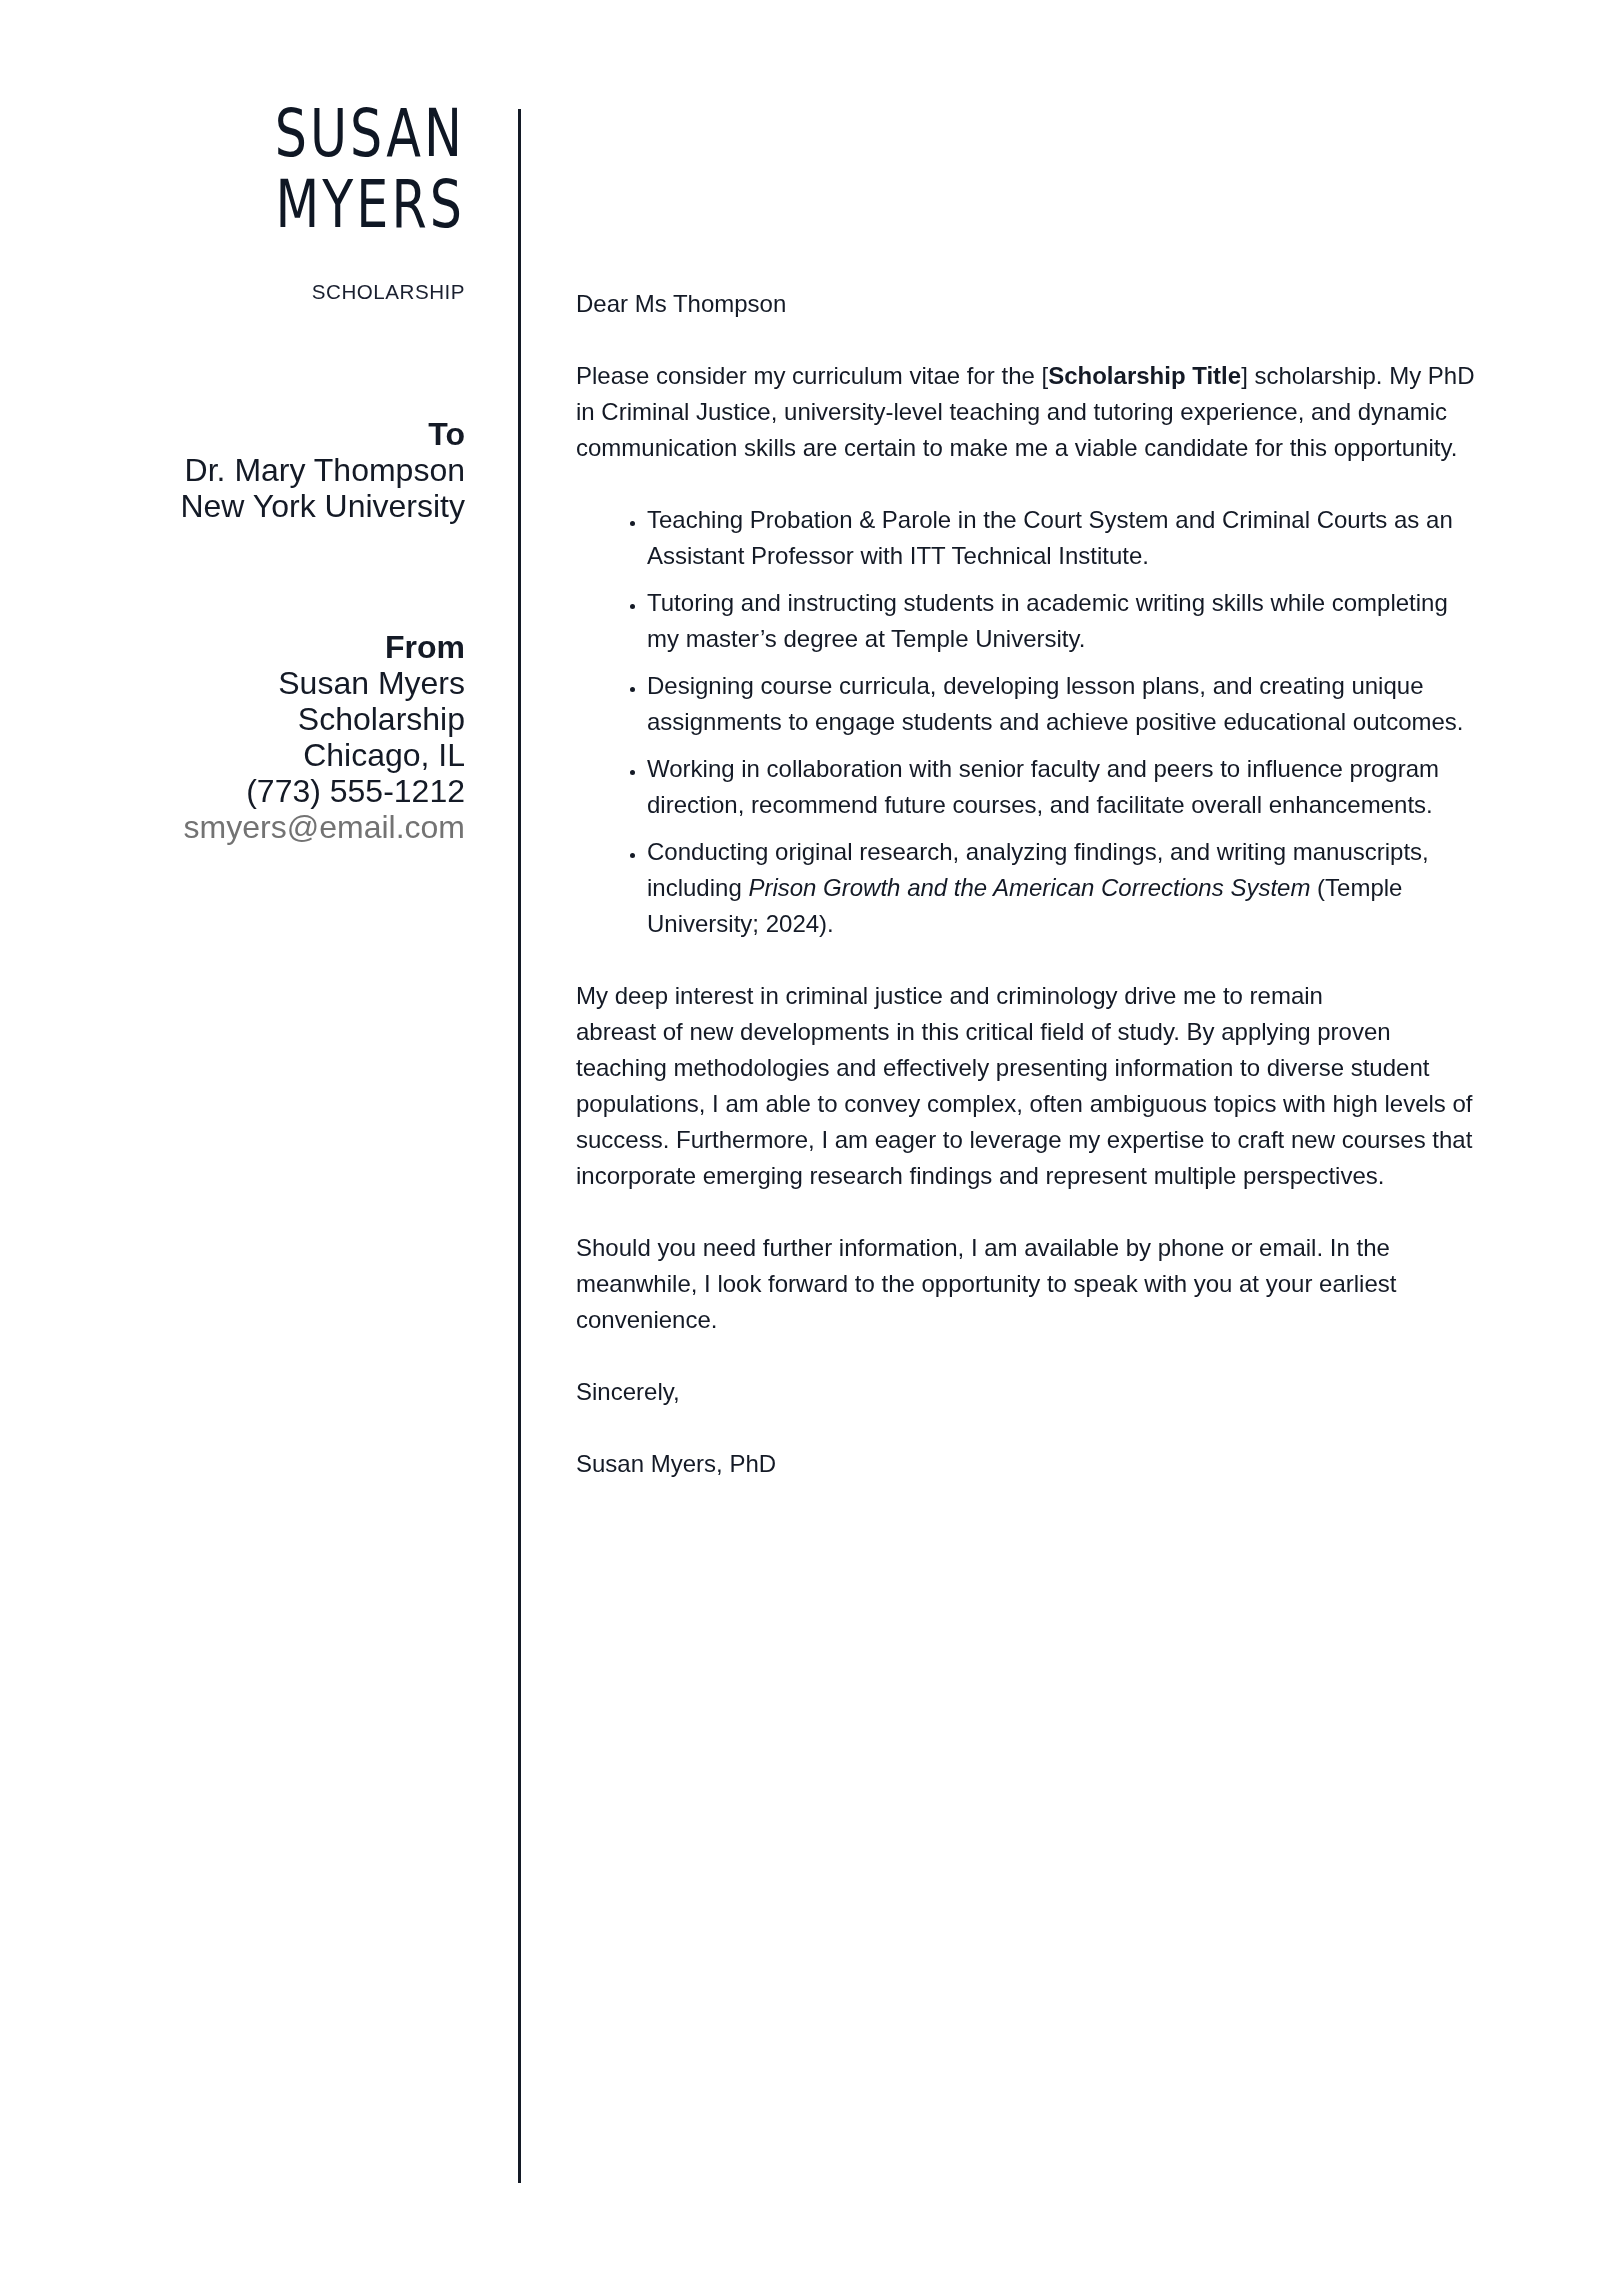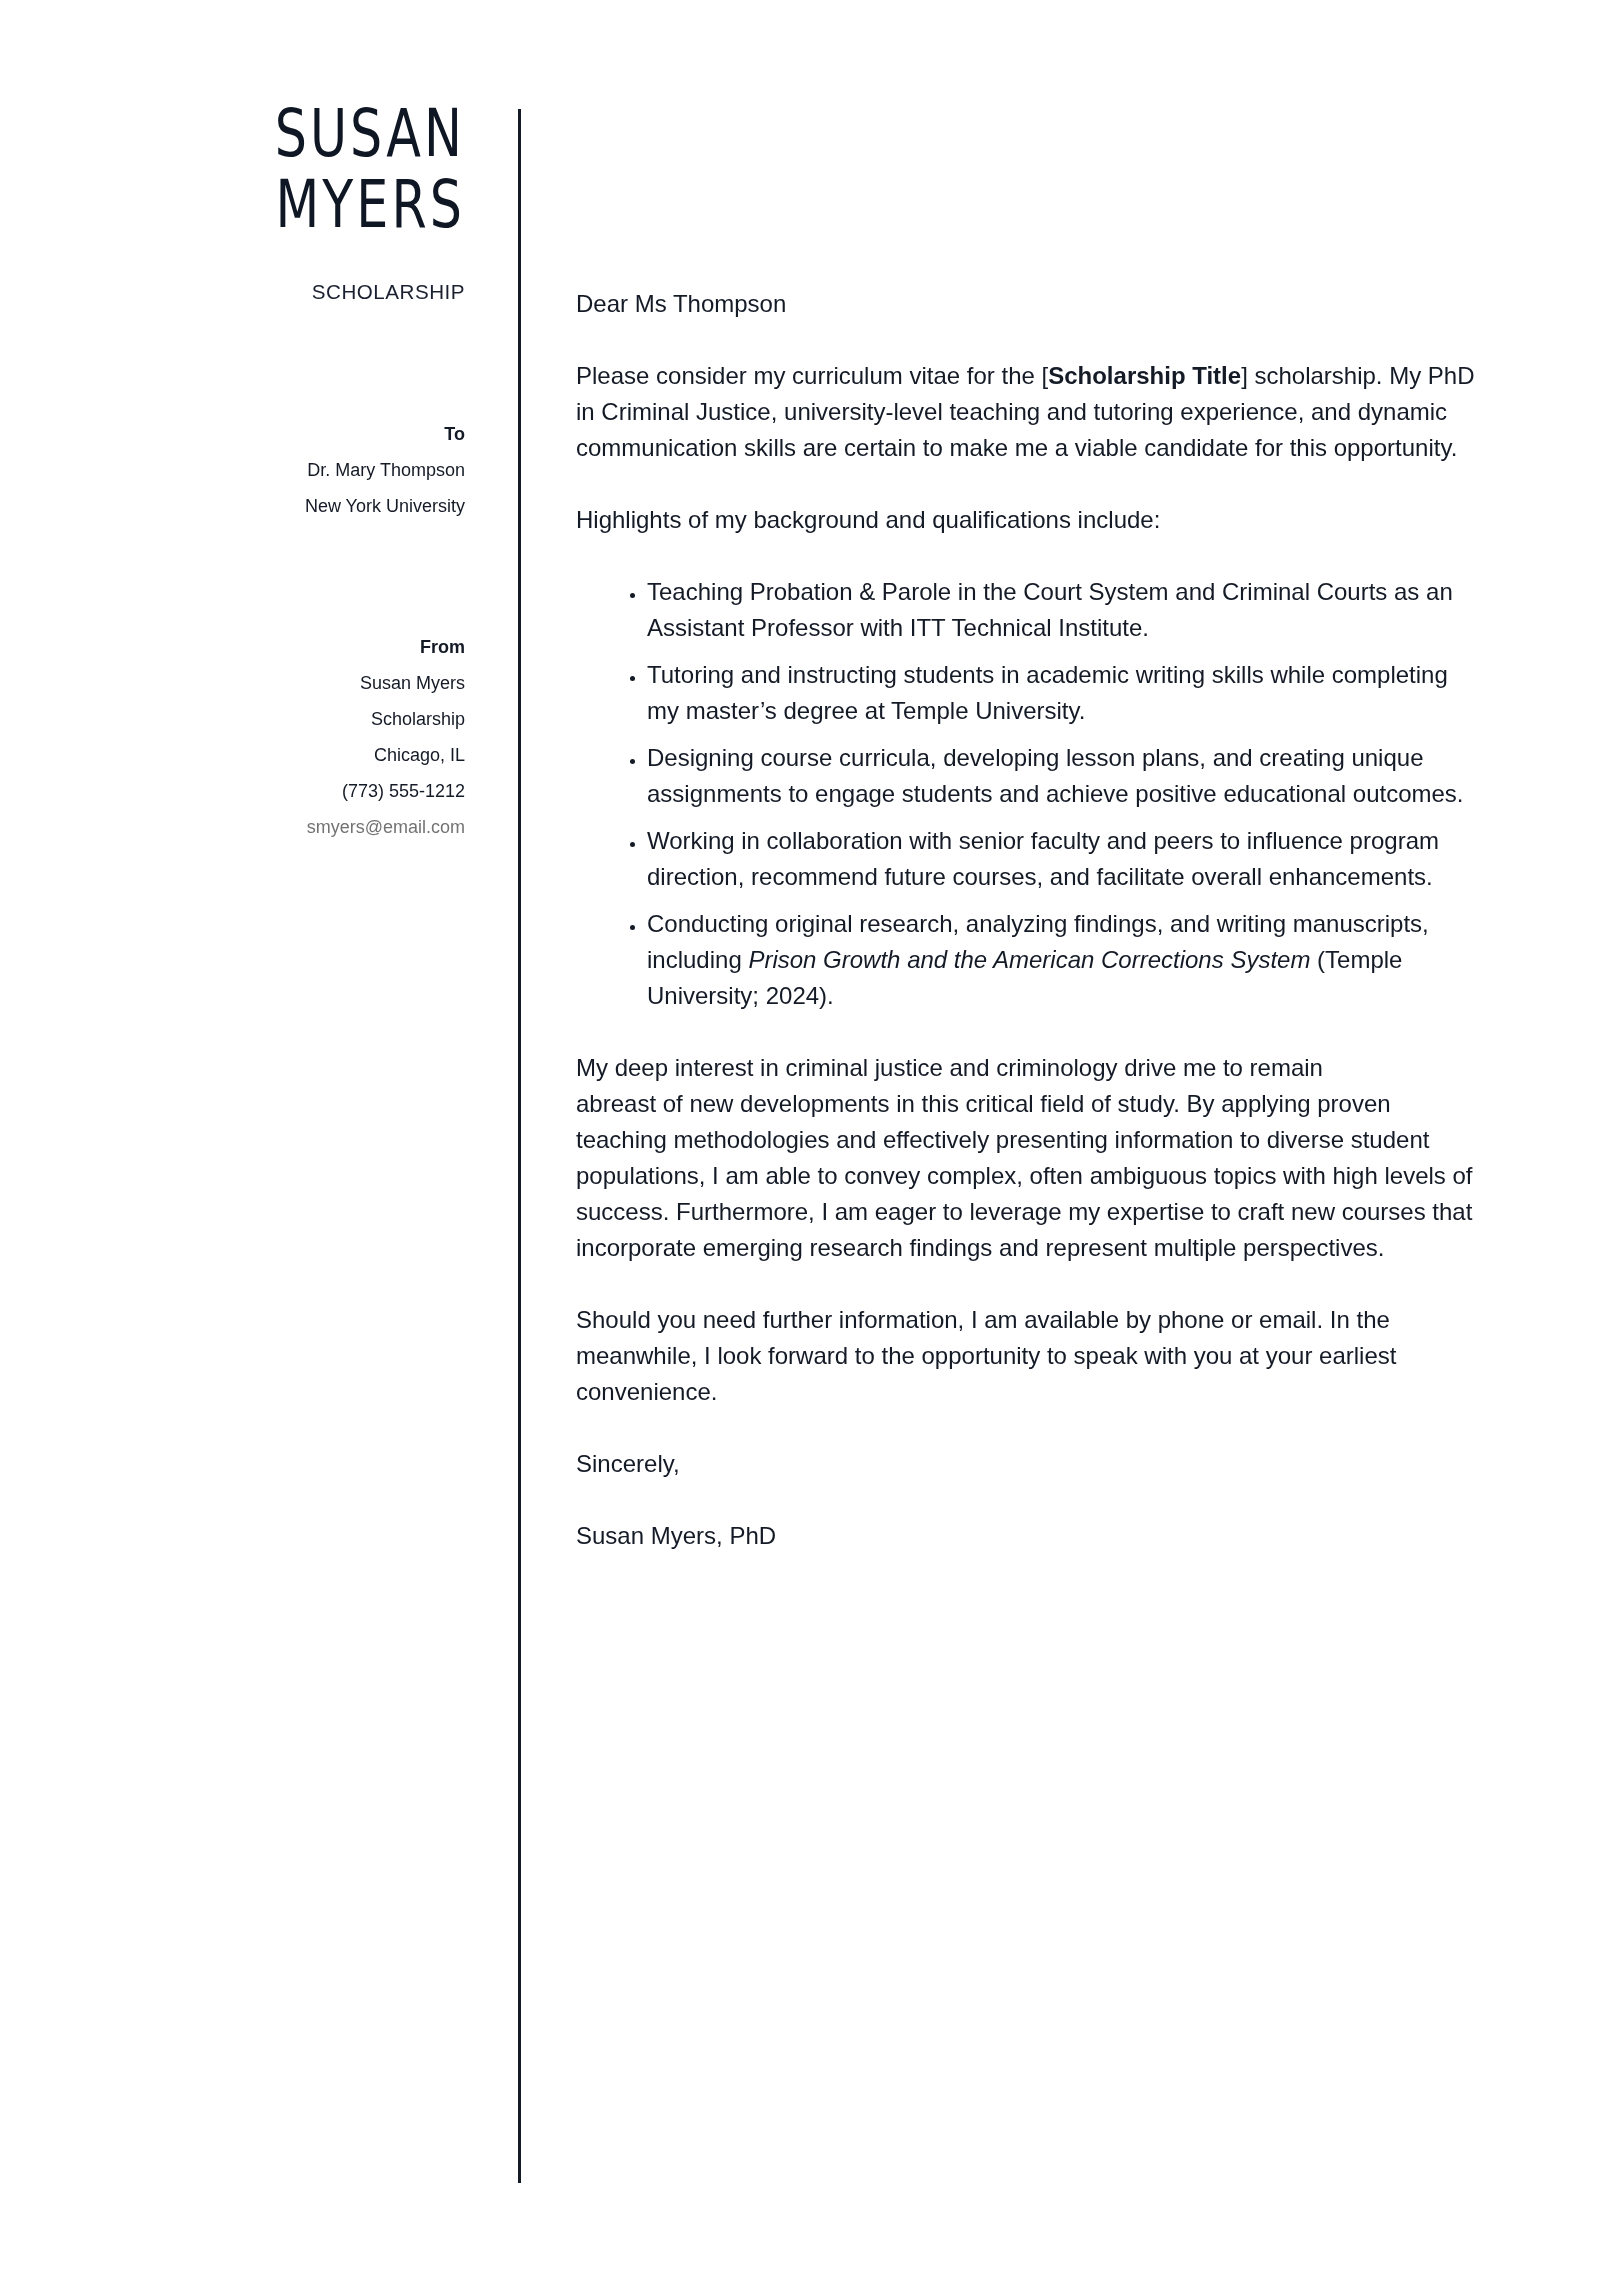--- a/index.html
+++ b/index.html
@@ -9,21 +9,21 @@
 
   
   .left { position: absolute; left: 147px; width: 318px; top: 0; text-align: right; }
   .name { position: absolute; right: 0; top: 98px; margin: 0; text-align: right;
           font-family: "DejaVu Sans", sans-serif; font-weight: 400; font-size: 65px;
           line-height: 71px; letter-spacing: 3.9px; color: #0f1724;
           transform: scaleX(0.78); transform-origin: right top; white-space: nowrap; }
   .name span { display: block; }
   .subtitle { position: absolute; right: 0; top: 280px; font-size: 20.6px; letter-spacing: 0.5px;
               color: #1a2030; white-space: nowrap; }
-  .block { position: absolute; right: 0; font-size: 18px; line-height: 36px; white-space: nowrap; }
+  .block { position: absolute; right: 0; font-size: 32px; line-height: 36px; white-space: nowrap; }
   .block .label { font-weight: bold; }
   .to-block { top: 416px; }
   .from-block { top: 629px; }
   .email { color: #737373; text-underline-offset: 3.9px; }
 
   
   .divider { position: absolute; left: 518px; top: 109px; width: 2.9px; height: 2074px; background: #141a26; }
 
   
   .body { position: absolute; left: 576px; top: 286px; width: 907px;
@@ -63,21 +63,20 @@
     </div>
   </div>
 
   <div class="divider"></div>
 
   <div class="body">
     <p>Dear Ms Thompson</p>
 
     <p><span>Please consider my curriculum vitae for the [</span><span class="bold">Scholarship Title</span><span>] scholarship. My PhD in Criminal Justice, university-level teaching and tutoring experience, and dynamic communication skills are certain to make me a viable candidate for this opportunity.</span></p>
 
-    <p>Highlights of my background and qualifications include:</p>
 
     <ul>
       <li>Teaching Probation &amp; Parole in the Court System and Criminal Courts as an Assistant Professor with ITT Technical Institute.</li>
       <li>Tutoring and instructing students in academic writing skills while completing my master’s degree at Temple University.</li>
       <li>Designing course curricula, developing lesson plans, and creating unique assignments to engage students and achieve positive educational outcomes.</li>
       <li>Working in collaboration with senior faculty and peers to influence program direction, recommend future courses, and facilitate overall enhancements.</li>
       <li><span>Conducting original research, analyzing findings, and writing manuscripts, including </span><span class="ital">Prison Growth and the American Corrections System</span><span> (Temple University; 2024).</span></li>
     </ul>
 
     <p><span>My deep interest in criminal justice and criminology drive me to remain</span><br><span>abreast of new developments in this critical field of study. By applying proven teaching methodologies and effectively presenting information to diverse student populations, I am able to convey complex, often ambiguous topics with high levels of success. Furthermore, I am eager to leverage my expertise to craft new courses that incorporate emerging research findings and represent multiple perspectives.</span></p>

